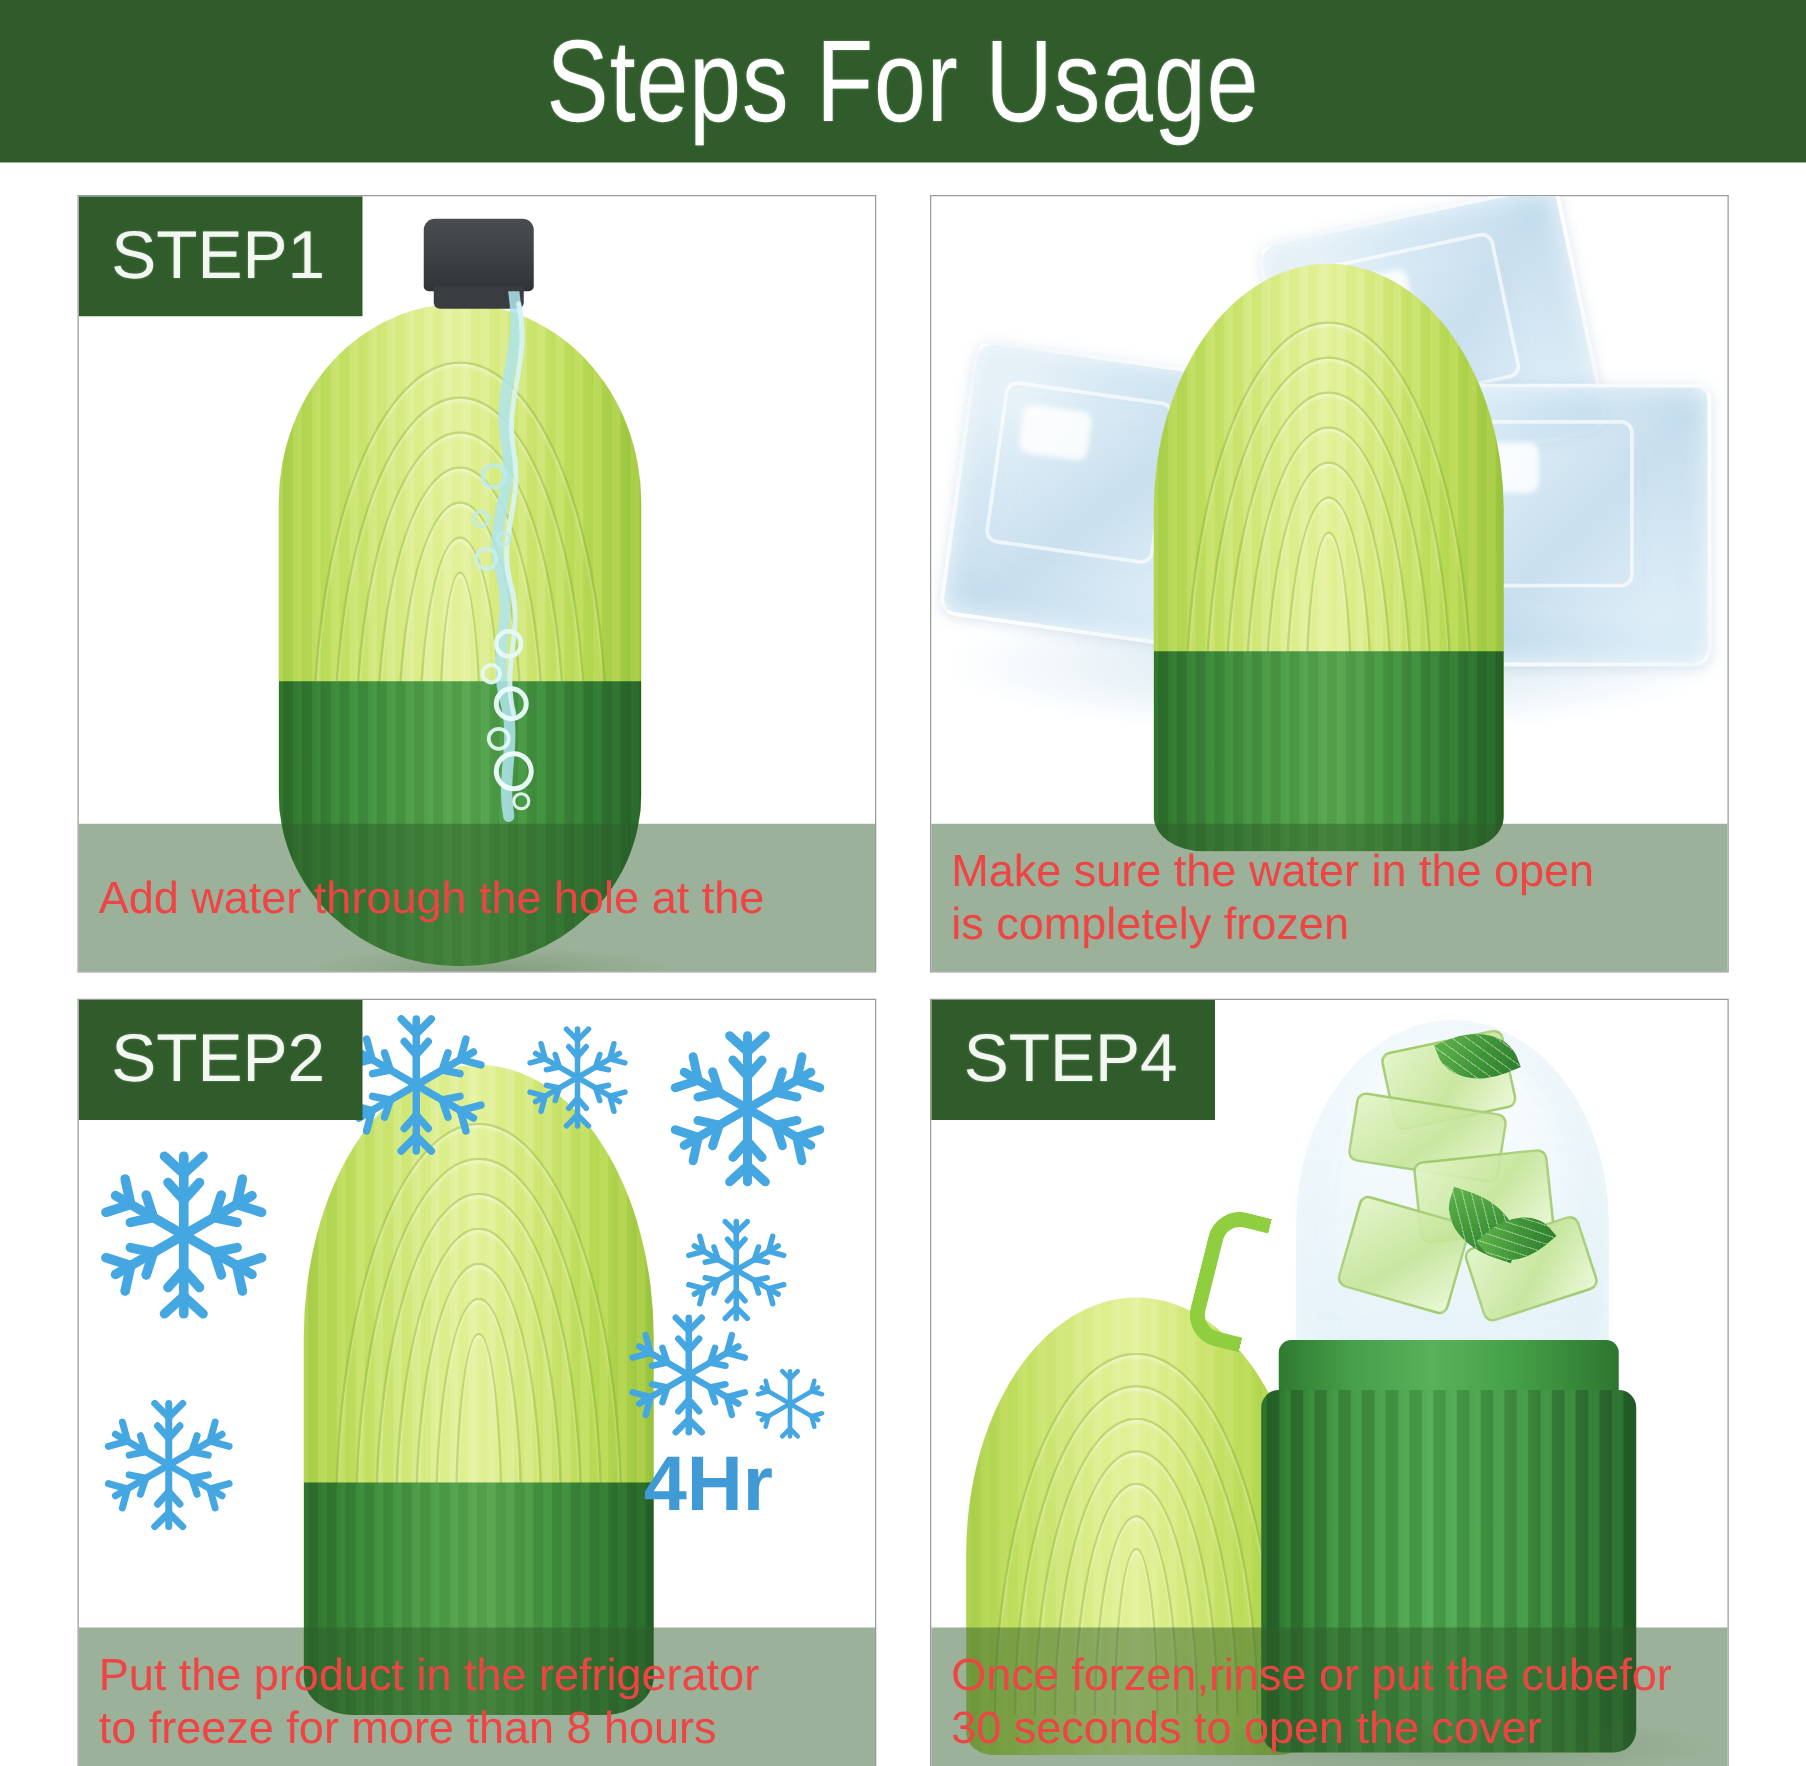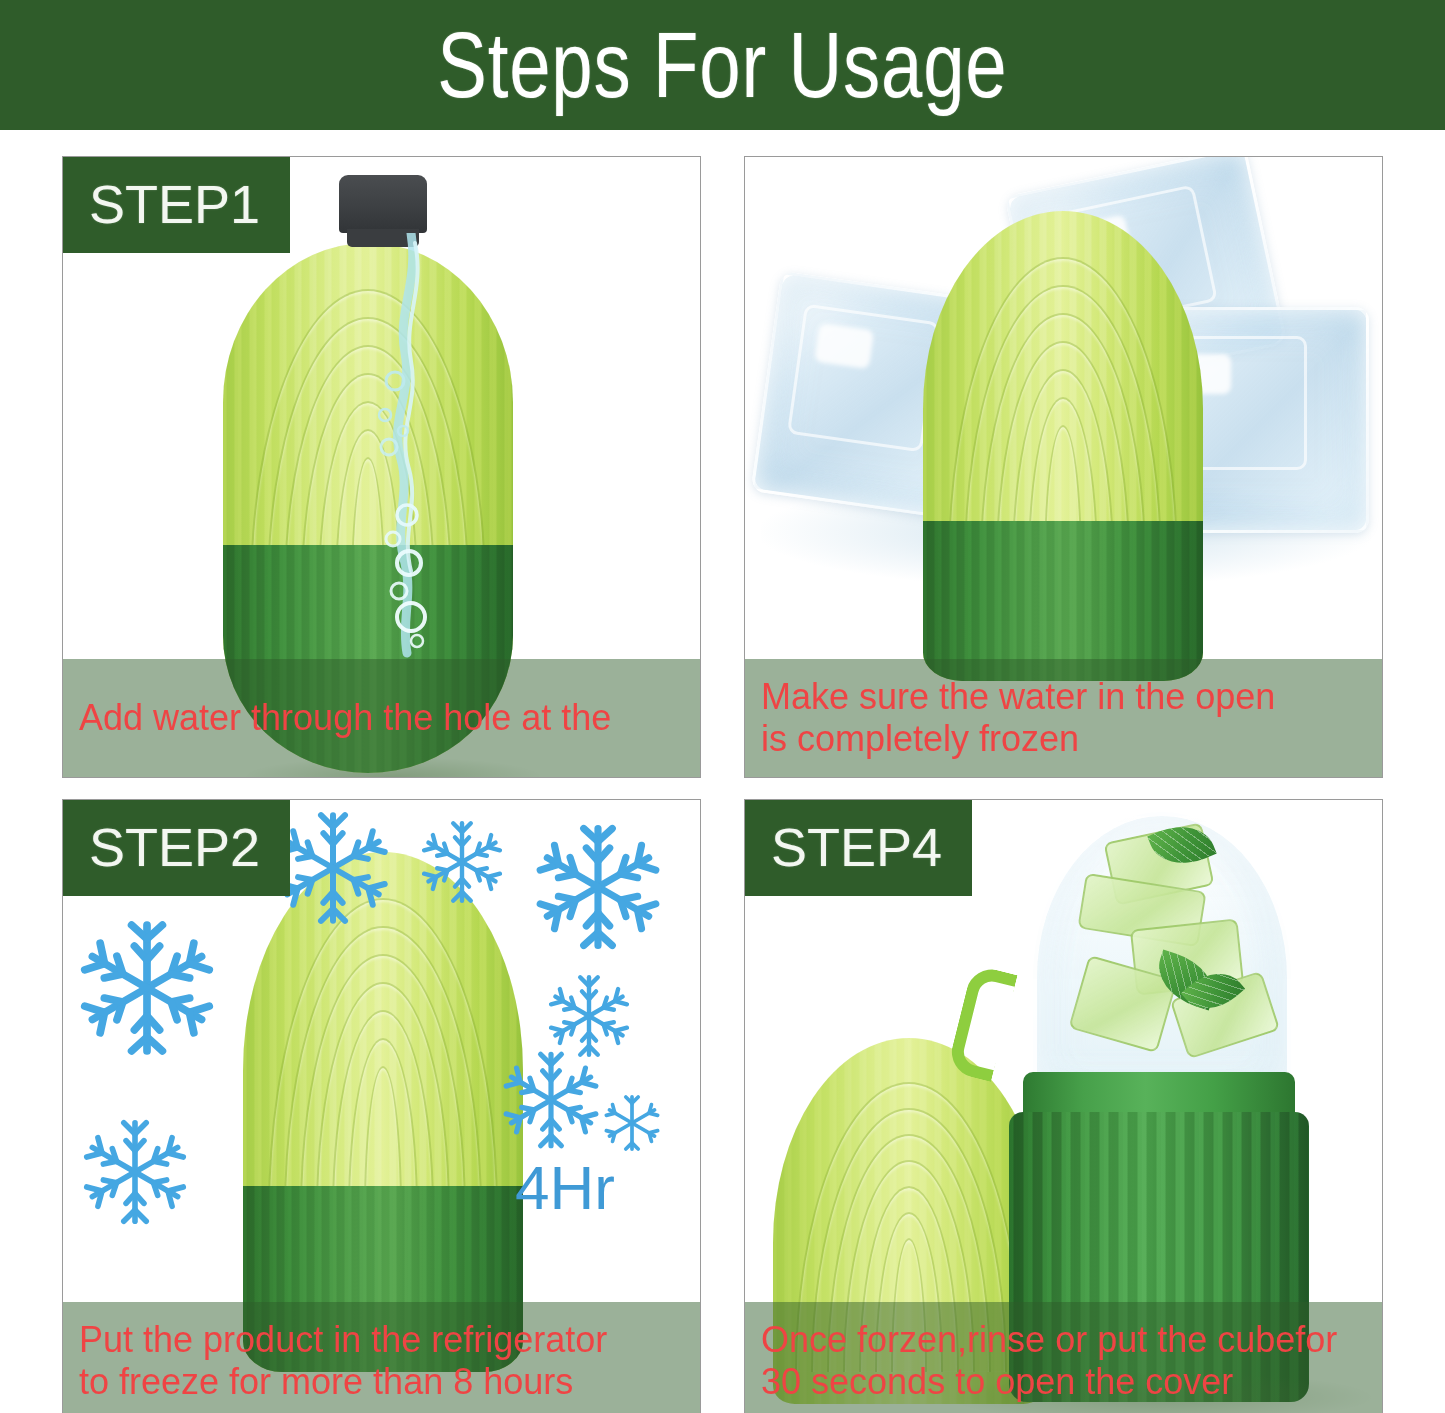--- a/index.html
+++ b/index.html
@@ -180,21 +180,21 @@
   
   .snow {
     position: absolute;
     z-index: 5;
     color: #45a7e2;
   }
   .hr-label {
     position: absolute;
     color: #3f9ad6;
     font-size: 62px;
-    font-weight: 400;
+    font-weight: 700;
     z-index: 6;
     letter-spacing: 0px;
   }
 
   
   .icecube {
     position: absolute;
     border-radius: 14px;
     background:
        linear-gradient(135deg, rgba(255,255,255,.92) 0%, rgba(206,228,242,.72) 30%,

